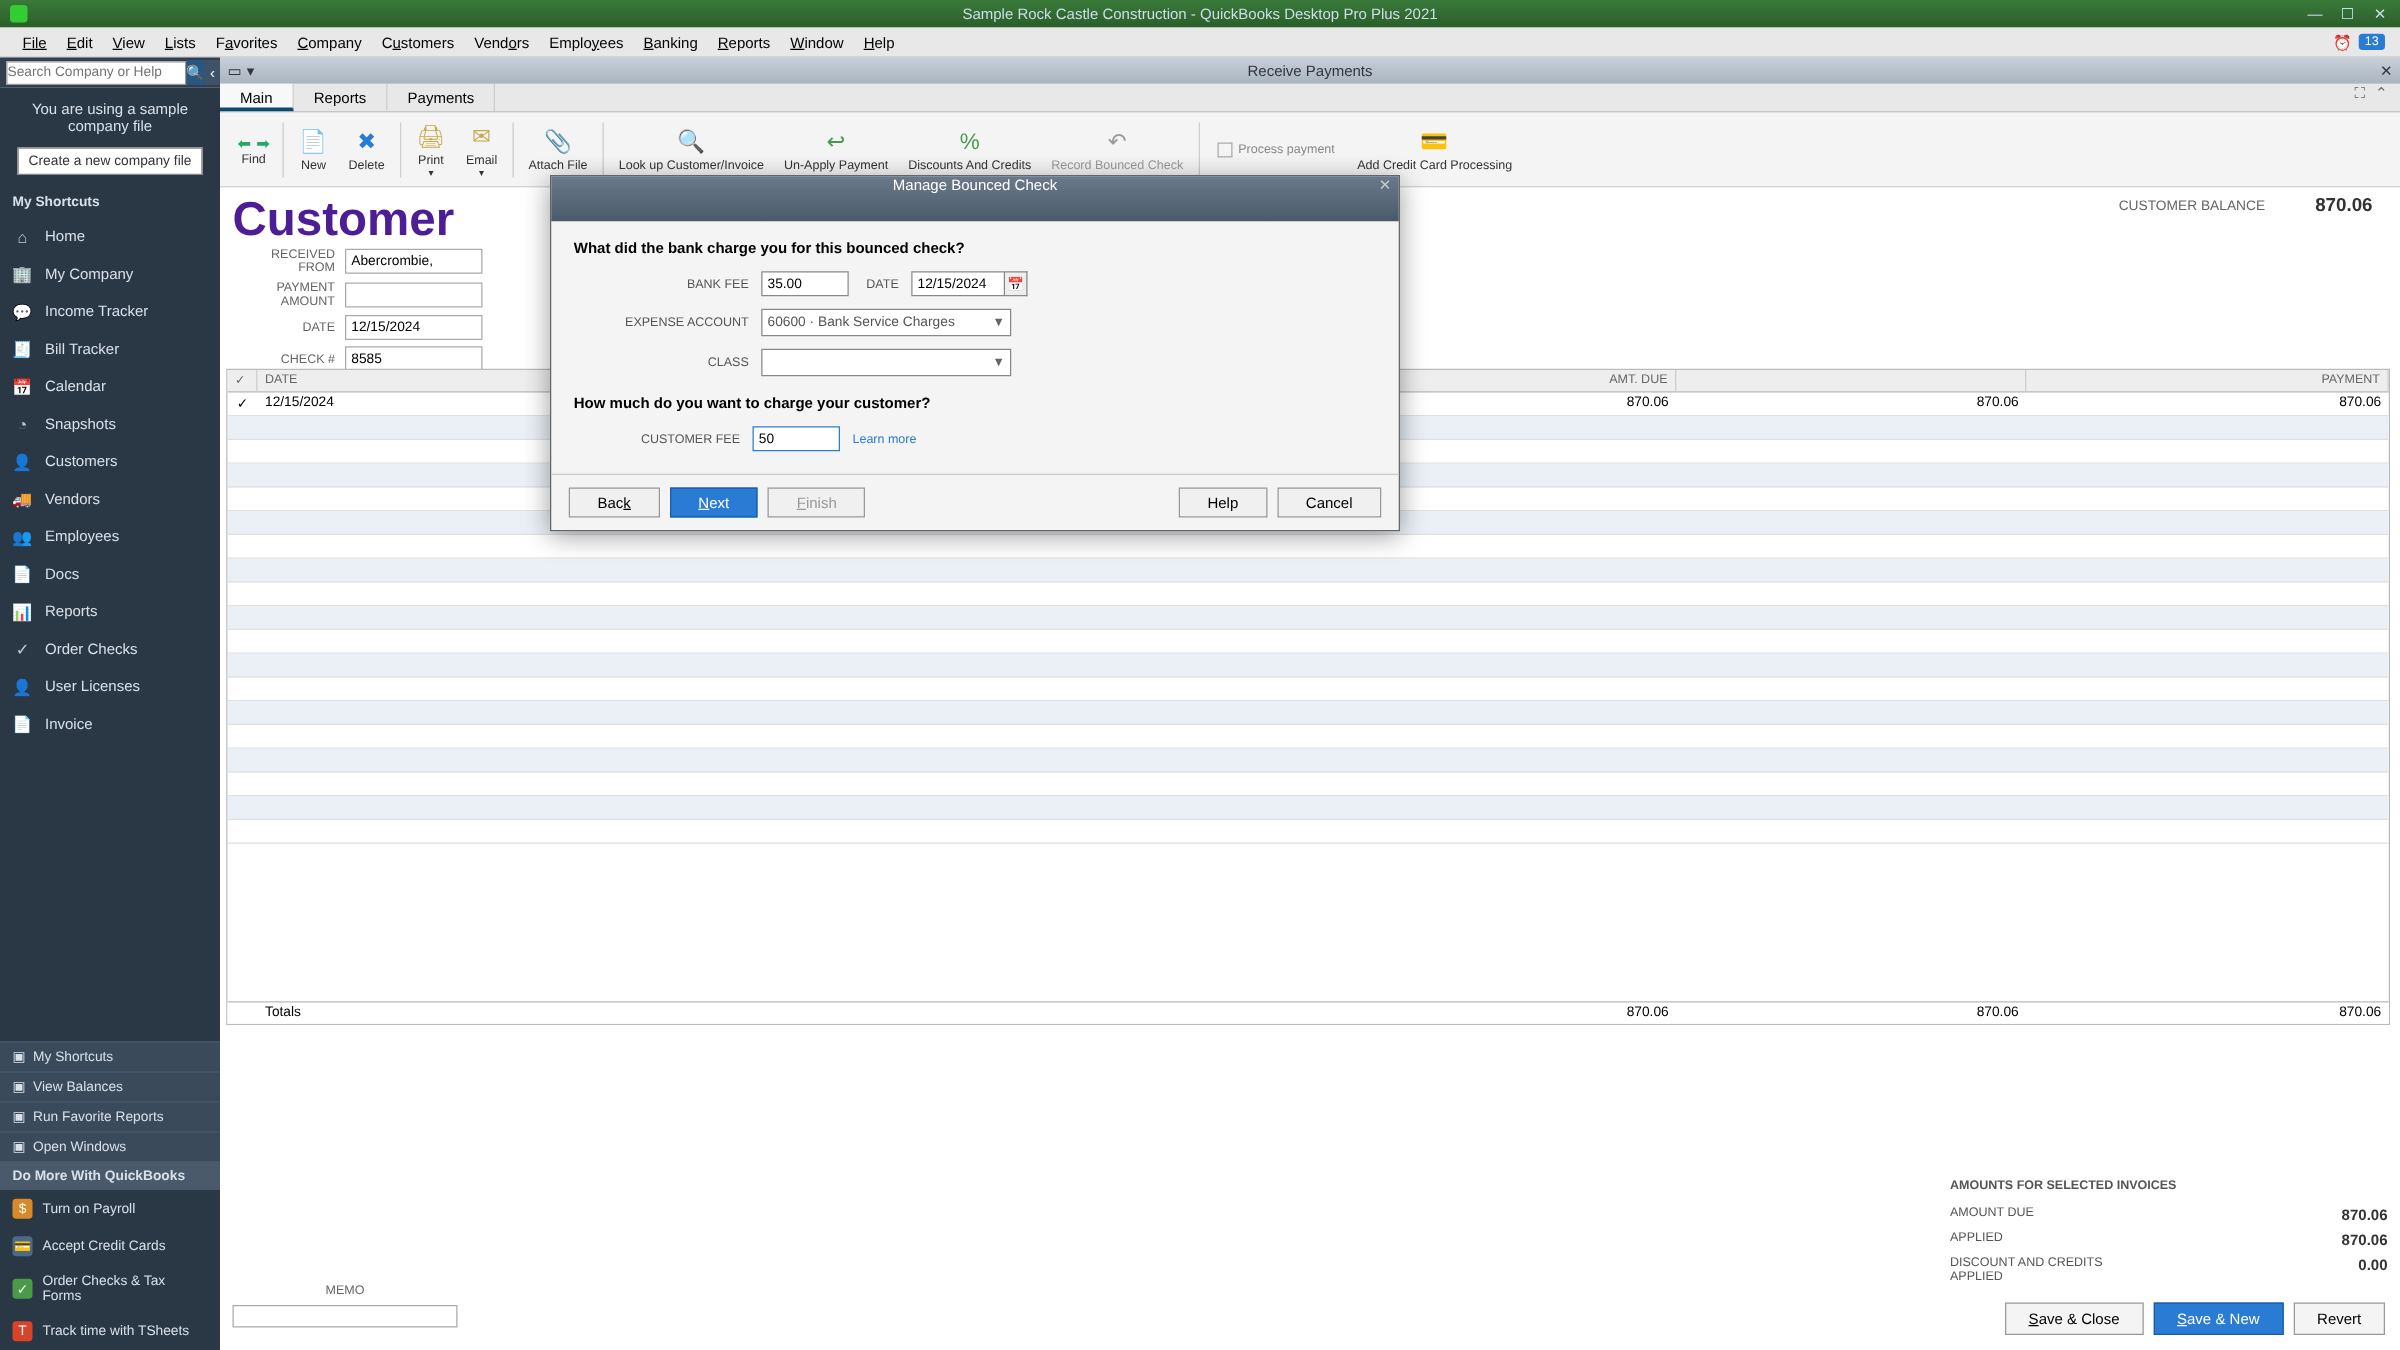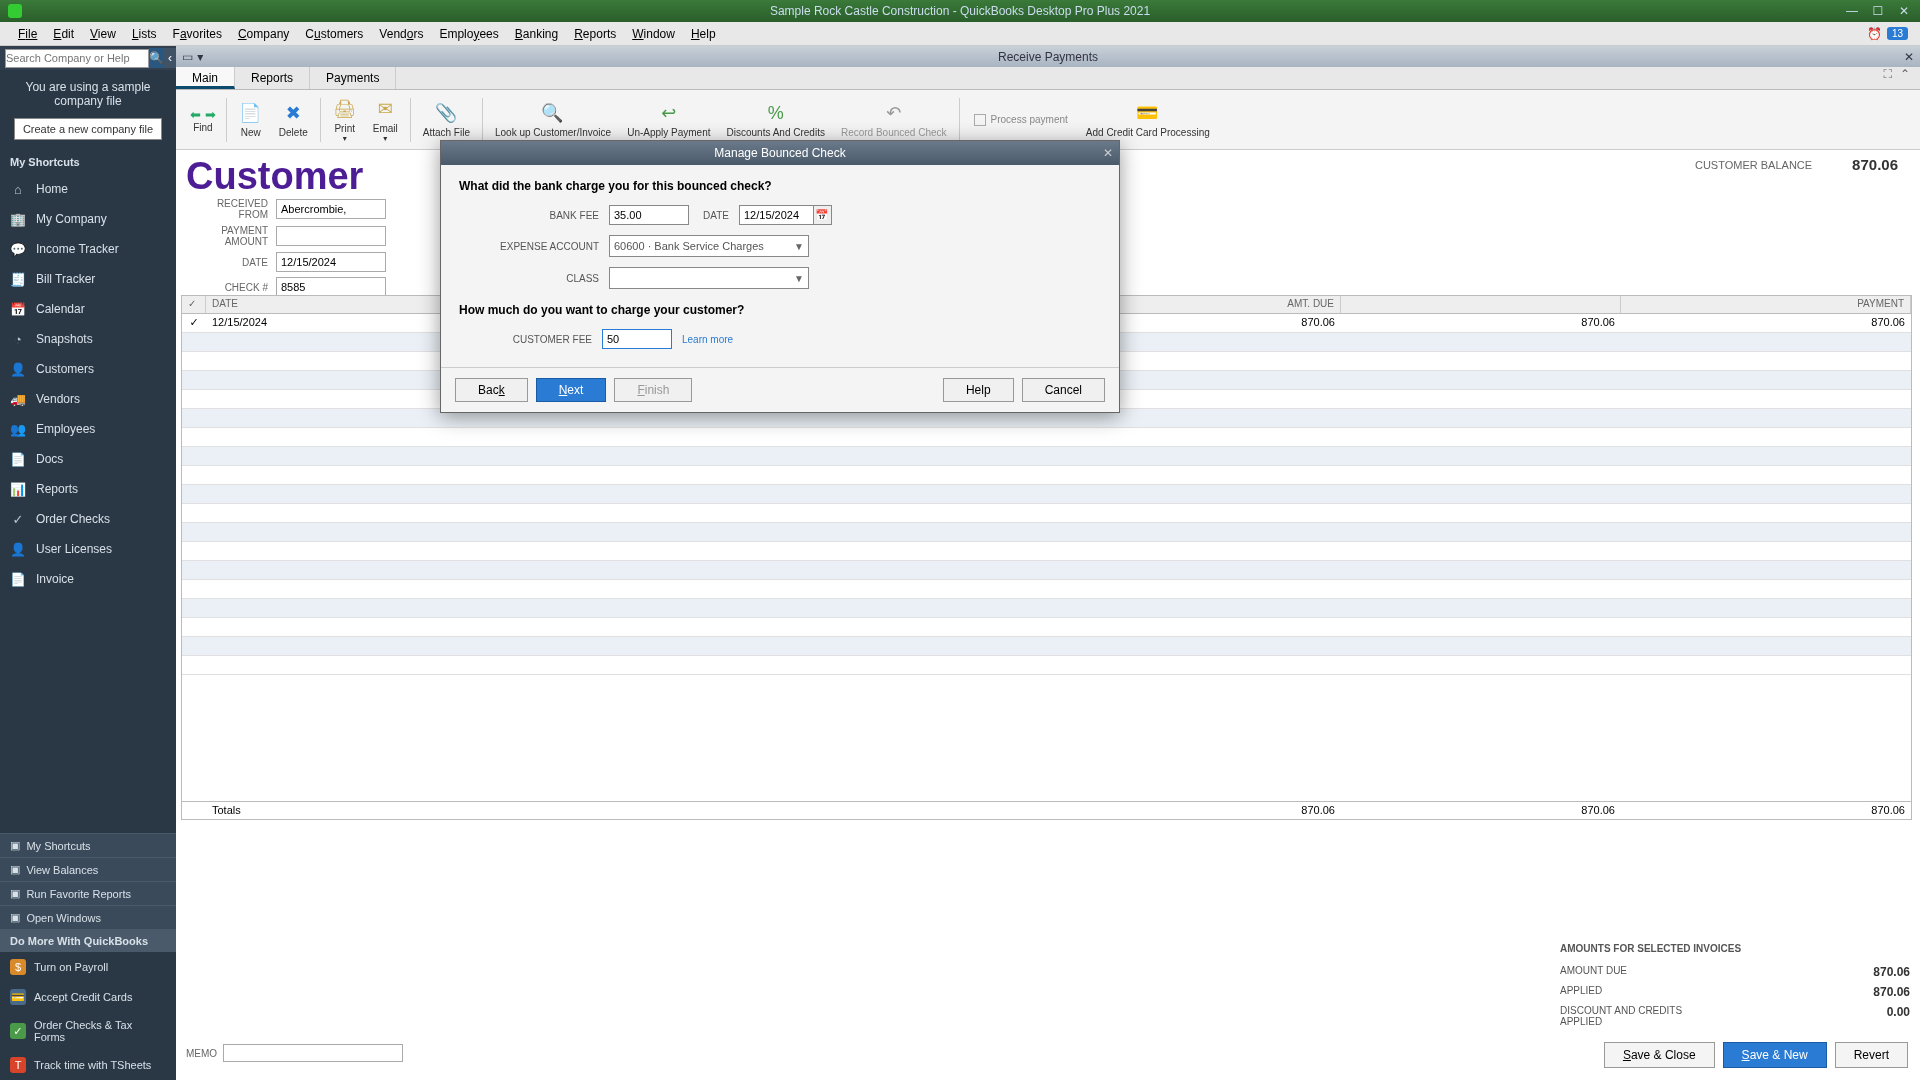--- a/index.html
+++ b/index.html
@@ -88,30 +88,30 @@
 .td.num { width: 280px; text-align: right; }
 .td.pay { width: 290px; text-align: right; }
 .tfoot { display: flex; border-top: 1px solid #bbb; height: 18px; background: #fff; }
 
 
 .summary { position: absolute; right: 10px; bottom: 50px; width: 350px; font-size: 10px; color: #555; }
 .summary .stitle { font-weight: bold; margin-bottom: 8px; font-size: 10px; }
 .summary .srow { display: flex; justify-content: space-between; padding: 3px 0; }
 .summary .sval { font-weight: bold; color: #333; font-size: 12px; }
 
-.memo { position: absolute; bottom: 18px; left: 10px; font-size: 10px; color: #666; display: flex; align-items: center; gap: 6px; }
+.memo { position: absolute; bottom: 18px; left: 10px; font-size: 10px; color: #666; display: flex; align-items: center; gap: 6px; flex-direction: column; }
 .memo input { width: 180px; height: 18px; border: 1px solid #aaa; }
 
 .actions { position: absolute; bottom: 12px; right: 12px; display: flex; gap: 8px; }
 .actions button { padding: 5px 18px; font-size: 12px; border: 1px solid #999; background: #f4f4f4; cursor: pointer; }
 .actions button.primary { background: #2a7bd4; color: #fff; border-color: #1a5ba4; }
 
 
 .modal { position: absolute; top: 140px; left: 440px; width: 680px; background: #f4f4f4; border: 1px solid #666; box-shadow: 0 4px 20px rgba(0,0,0,.4); font-size: 12px; }
-.modal .mtitle { height: 24px; background: linear-gradient(#6a7a8a, #4a5a6a); color: #fff; display: flex; align-items: center; justify-content: center; position: relative; font-size: 12px; }
+.modal .mtitle { height: 36px; background: linear-gradient(#6a7a8a, #4a5a6a); color: #fff; display: flex; justify-content: center; position: relative; font-size: 12px; }
 .modal .mclose { position: absolute; right: 6px; cursor: pointer; color: #ccc; }
 .modal .mbody { padding: 14px 18px 8px; }
 .modal .mq { font-weight: bold; margin-bottom: 12px; font-size: 12px; }
 .modal .mrow { display: flex; align-items: center; margin-bottom: 10px; font-size: 10px; color: #555; }
 .modal .mlabel { width: 150px; text-align: right; padding-right: 10px; }
 .modal input[type=text] { height: 20px; border: 1px solid #888; padding: 0 4px; font-size: 11px; }
 .modal .dd { border: 1px solid #888; background: #fff; height: 22px; display: flex; align-items: center; justify-content: space-between; padding: 0 4px; font-size: 11px; cursor: pointer; }
 .modal .dd .ddarrow { color: #666; font-size: 10px; }
 .modal .learn { color: #2a7bd4; cursor: pointer; margin-left: 10px; }
 .modal .mfoot { border-top: 1px solid #ccc; padding: 10px 14px; display: flex; gap: 8px; }
@@ -429,21 +429,21 @@
 
 <div class="modal">
   <div class="mtitle">
     <span>Manage Bounced Check</span>
     <span class="mclose">✕</span>
   </div>
   <div class="mbody">
     <div class="mq">What did the bank charge you for this bounced check?</div>
     <div class="mrow">
       <div class="mlabel">BANK FEE</div>
-      <input type="text" style="width: 80px;" value="35.00">
+      <input type="text" style="width: 70px;" value="35.00">
       <div class="mlabel" style="width:50px">DATE</div>
       <div class="dateinp">
         <input type="text" style="width: 75px;" value="12/15/2024">
         <div class="cal">📅</div>
       </div>
     </div>
     <div class="mrow">
       <div class="mlabel">EXPENSE ACCOUNT</div>
       <div class="dd" style="width:200px">
         <span>60600 · Bank Service Charges</span>

